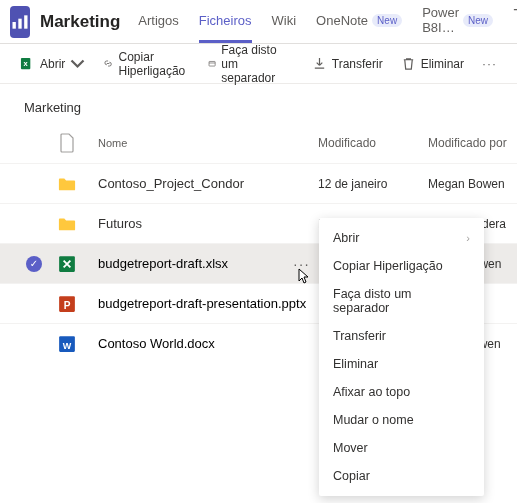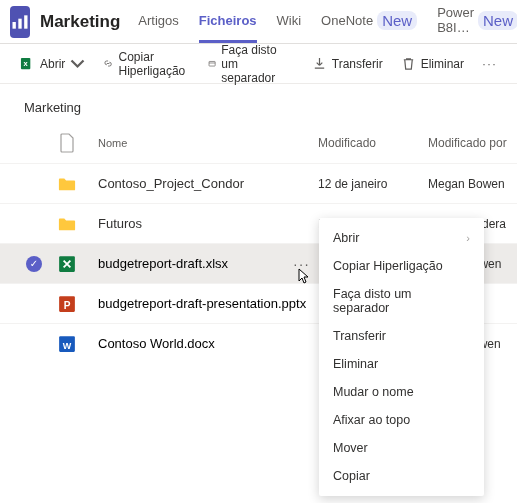--- a/index.html
+++ b/index.html
@@ -33,25 +33,25 @@
   .tabs { display: flex; align-items: flex-start; gap: 20px; height: 100%; }
   .tab {
     font-size: 13px;
     color: #605e5c;
     height: 100%;
     display: flex; align-items: center;
     border-bottom: 3px solid transparent;
     cursor: pointer;
     gap: 4px;
   }
-  .tab.active { color: #5b5fc7; border-bottom-color: #5b5fc7; font-weight: 700; }
+  .tab.active { color: #5b5fc7; border-bottom-color: #5b5fc7; font-weight: 400; }
   .tab .badge {
     background: #e8ebfa;
     color: #5b5fc7;
-    font-size: 15px;
+    font-size: 10px;
     padding: 1px 5px;
     border-radius: 8px;
   }
   .add-tab { color: #605e5c; font-size: 18px; cursor: pointer; }
   .toolbar {
     display: flex; align-items: center;
     height: 40px;
     padding: 0 20px;
     gap: 18px;
     border-bottom: 1px solid #edebe9;
@@ -287,26 +287,26 @@
   <div class="ctx-item">
       <span>Faça disto um separador</span>
     </div>
   <div class="ctx-item">
       <span>Transferir</span>
     </div>
   <div class="ctx-item">
       <span>Eliminar</span>
     </div>
   <div class="ctx-item">
+      <span>Afixar ao topo</span>
+    </div>
+  <div class="ctx-item">
       <span>Mudar o nome</span>
     </div>
   <div class="ctx-item">
-      <span>Afixar ao topo</span>
-    </div>
-  <div class="ctx-item">
       <span>Mover</span>
     </div>
   <div class="ctx-item">
       <span>Copiar</span>
     </div>
 
 </div>
 
 <div class="highlight-box" style="top:435px;left:322px;width:102px;height:50px;"></div>
 

